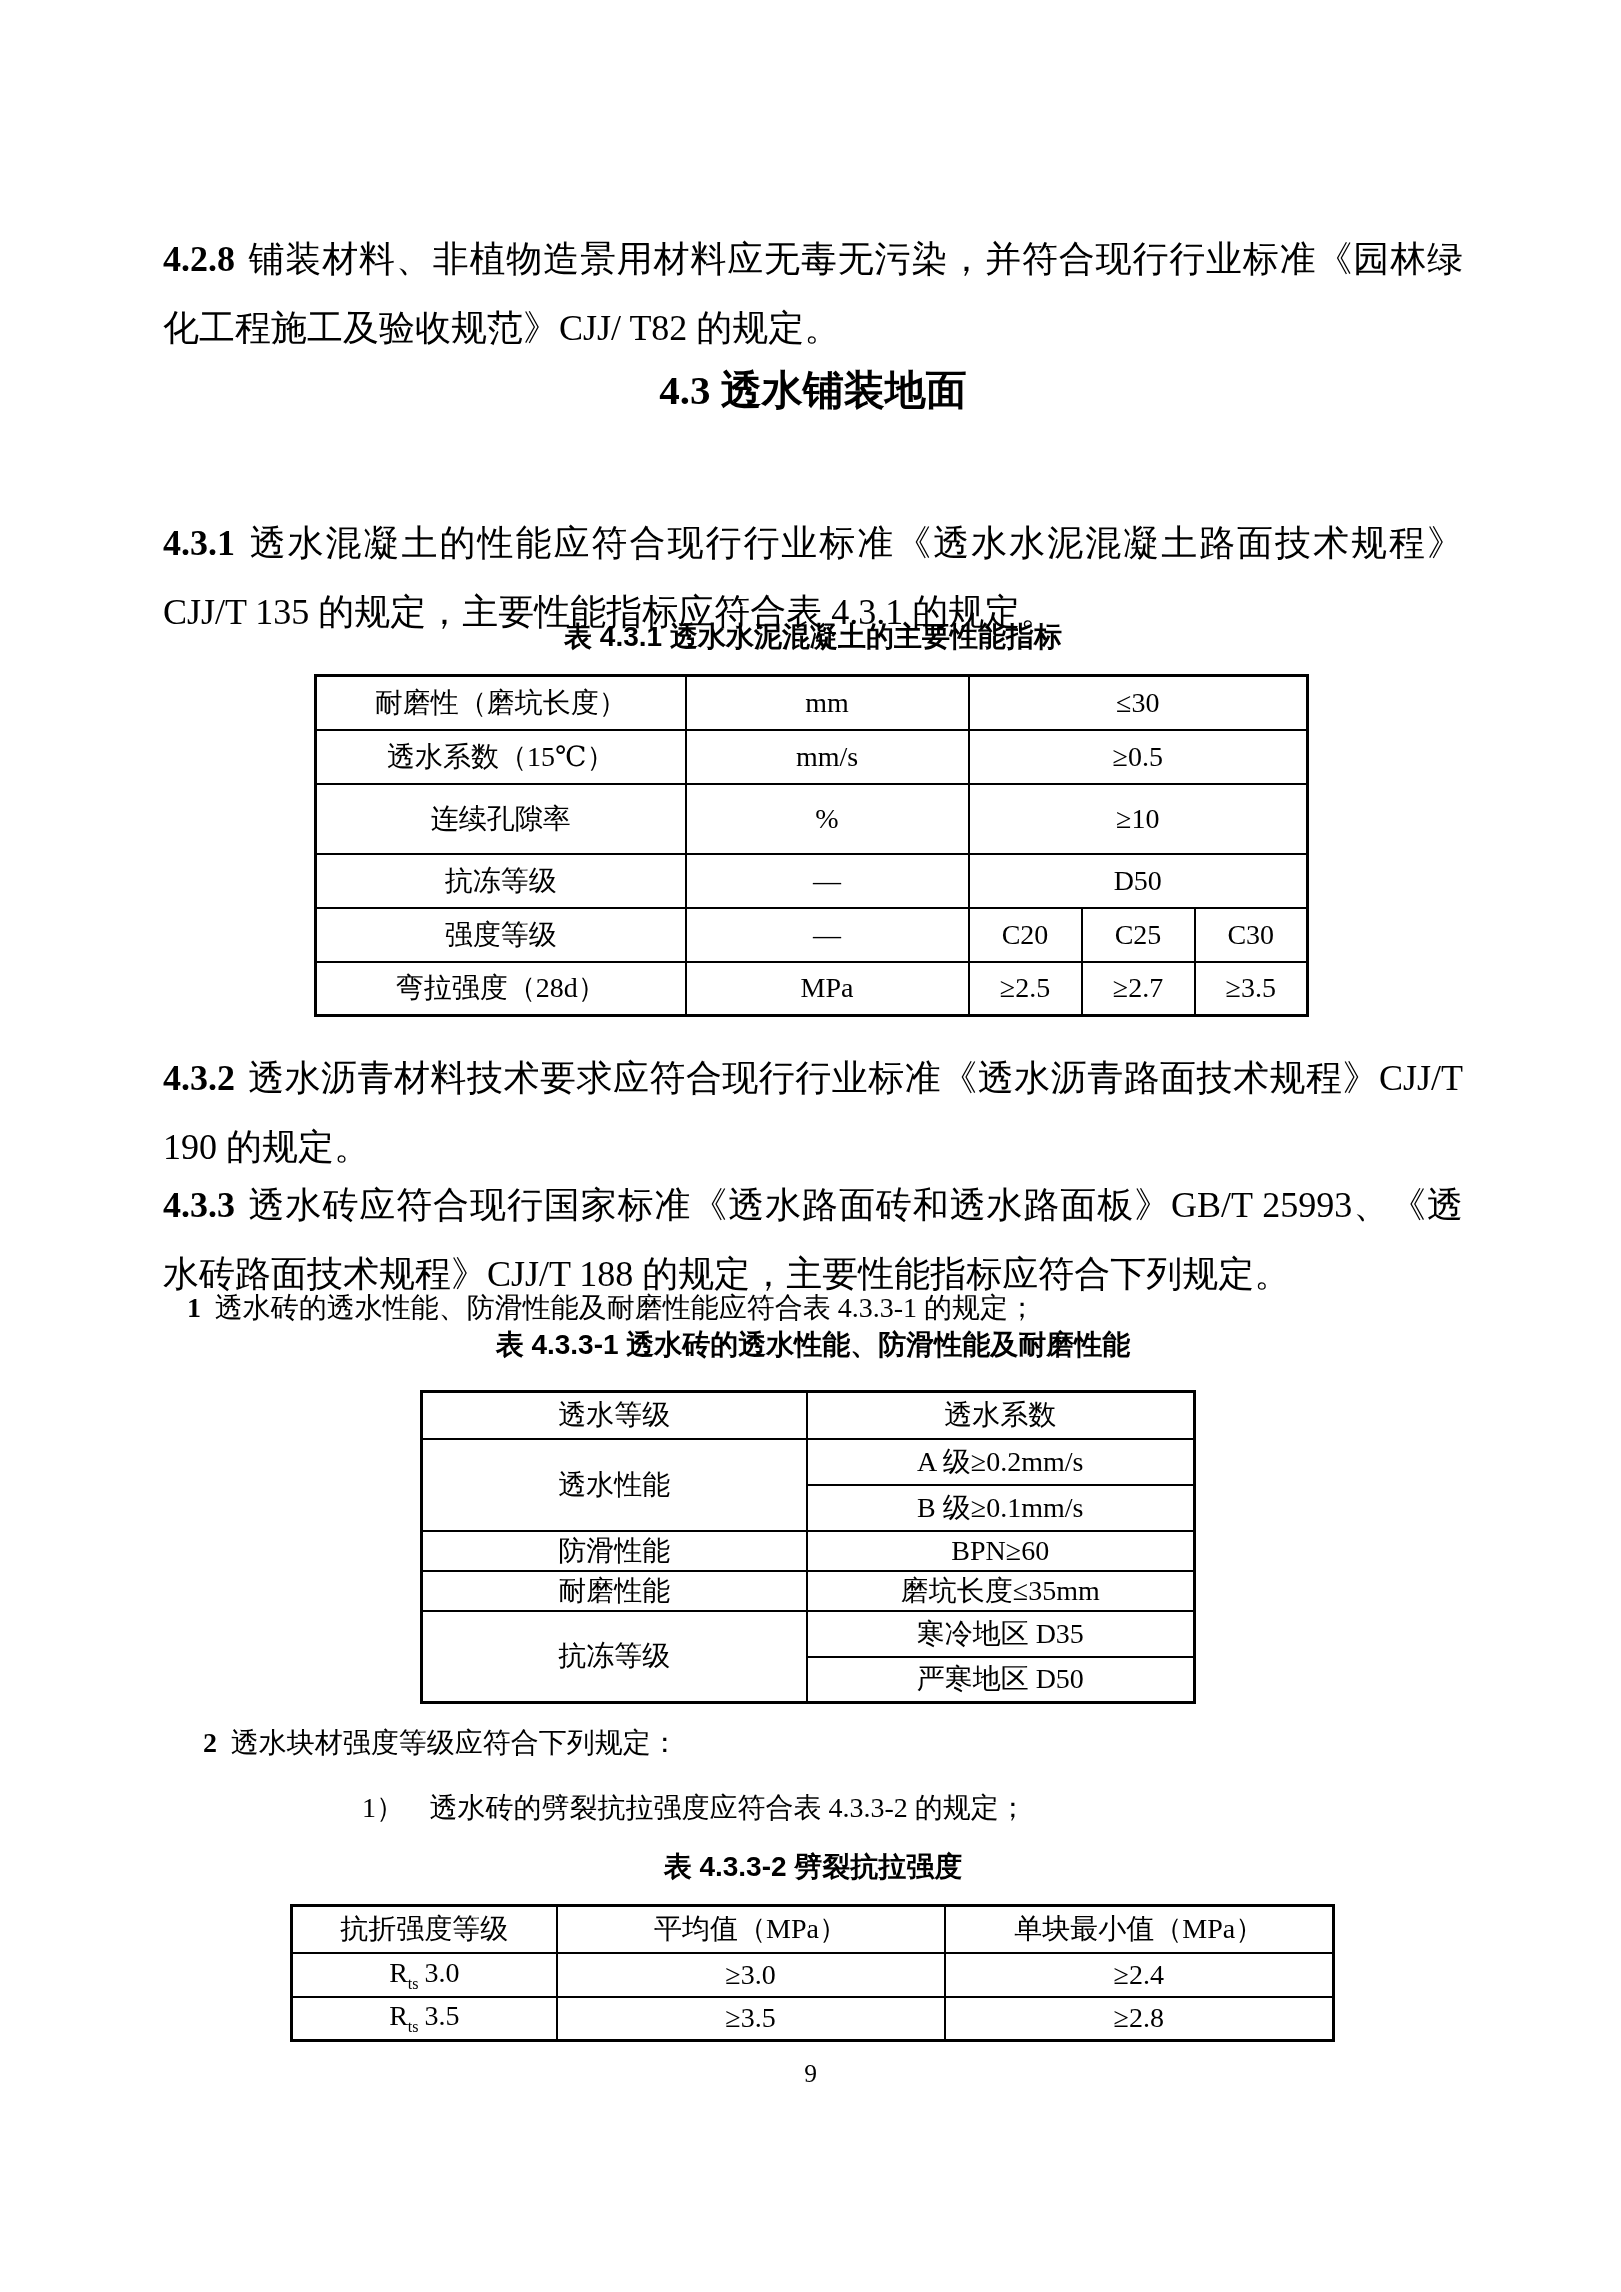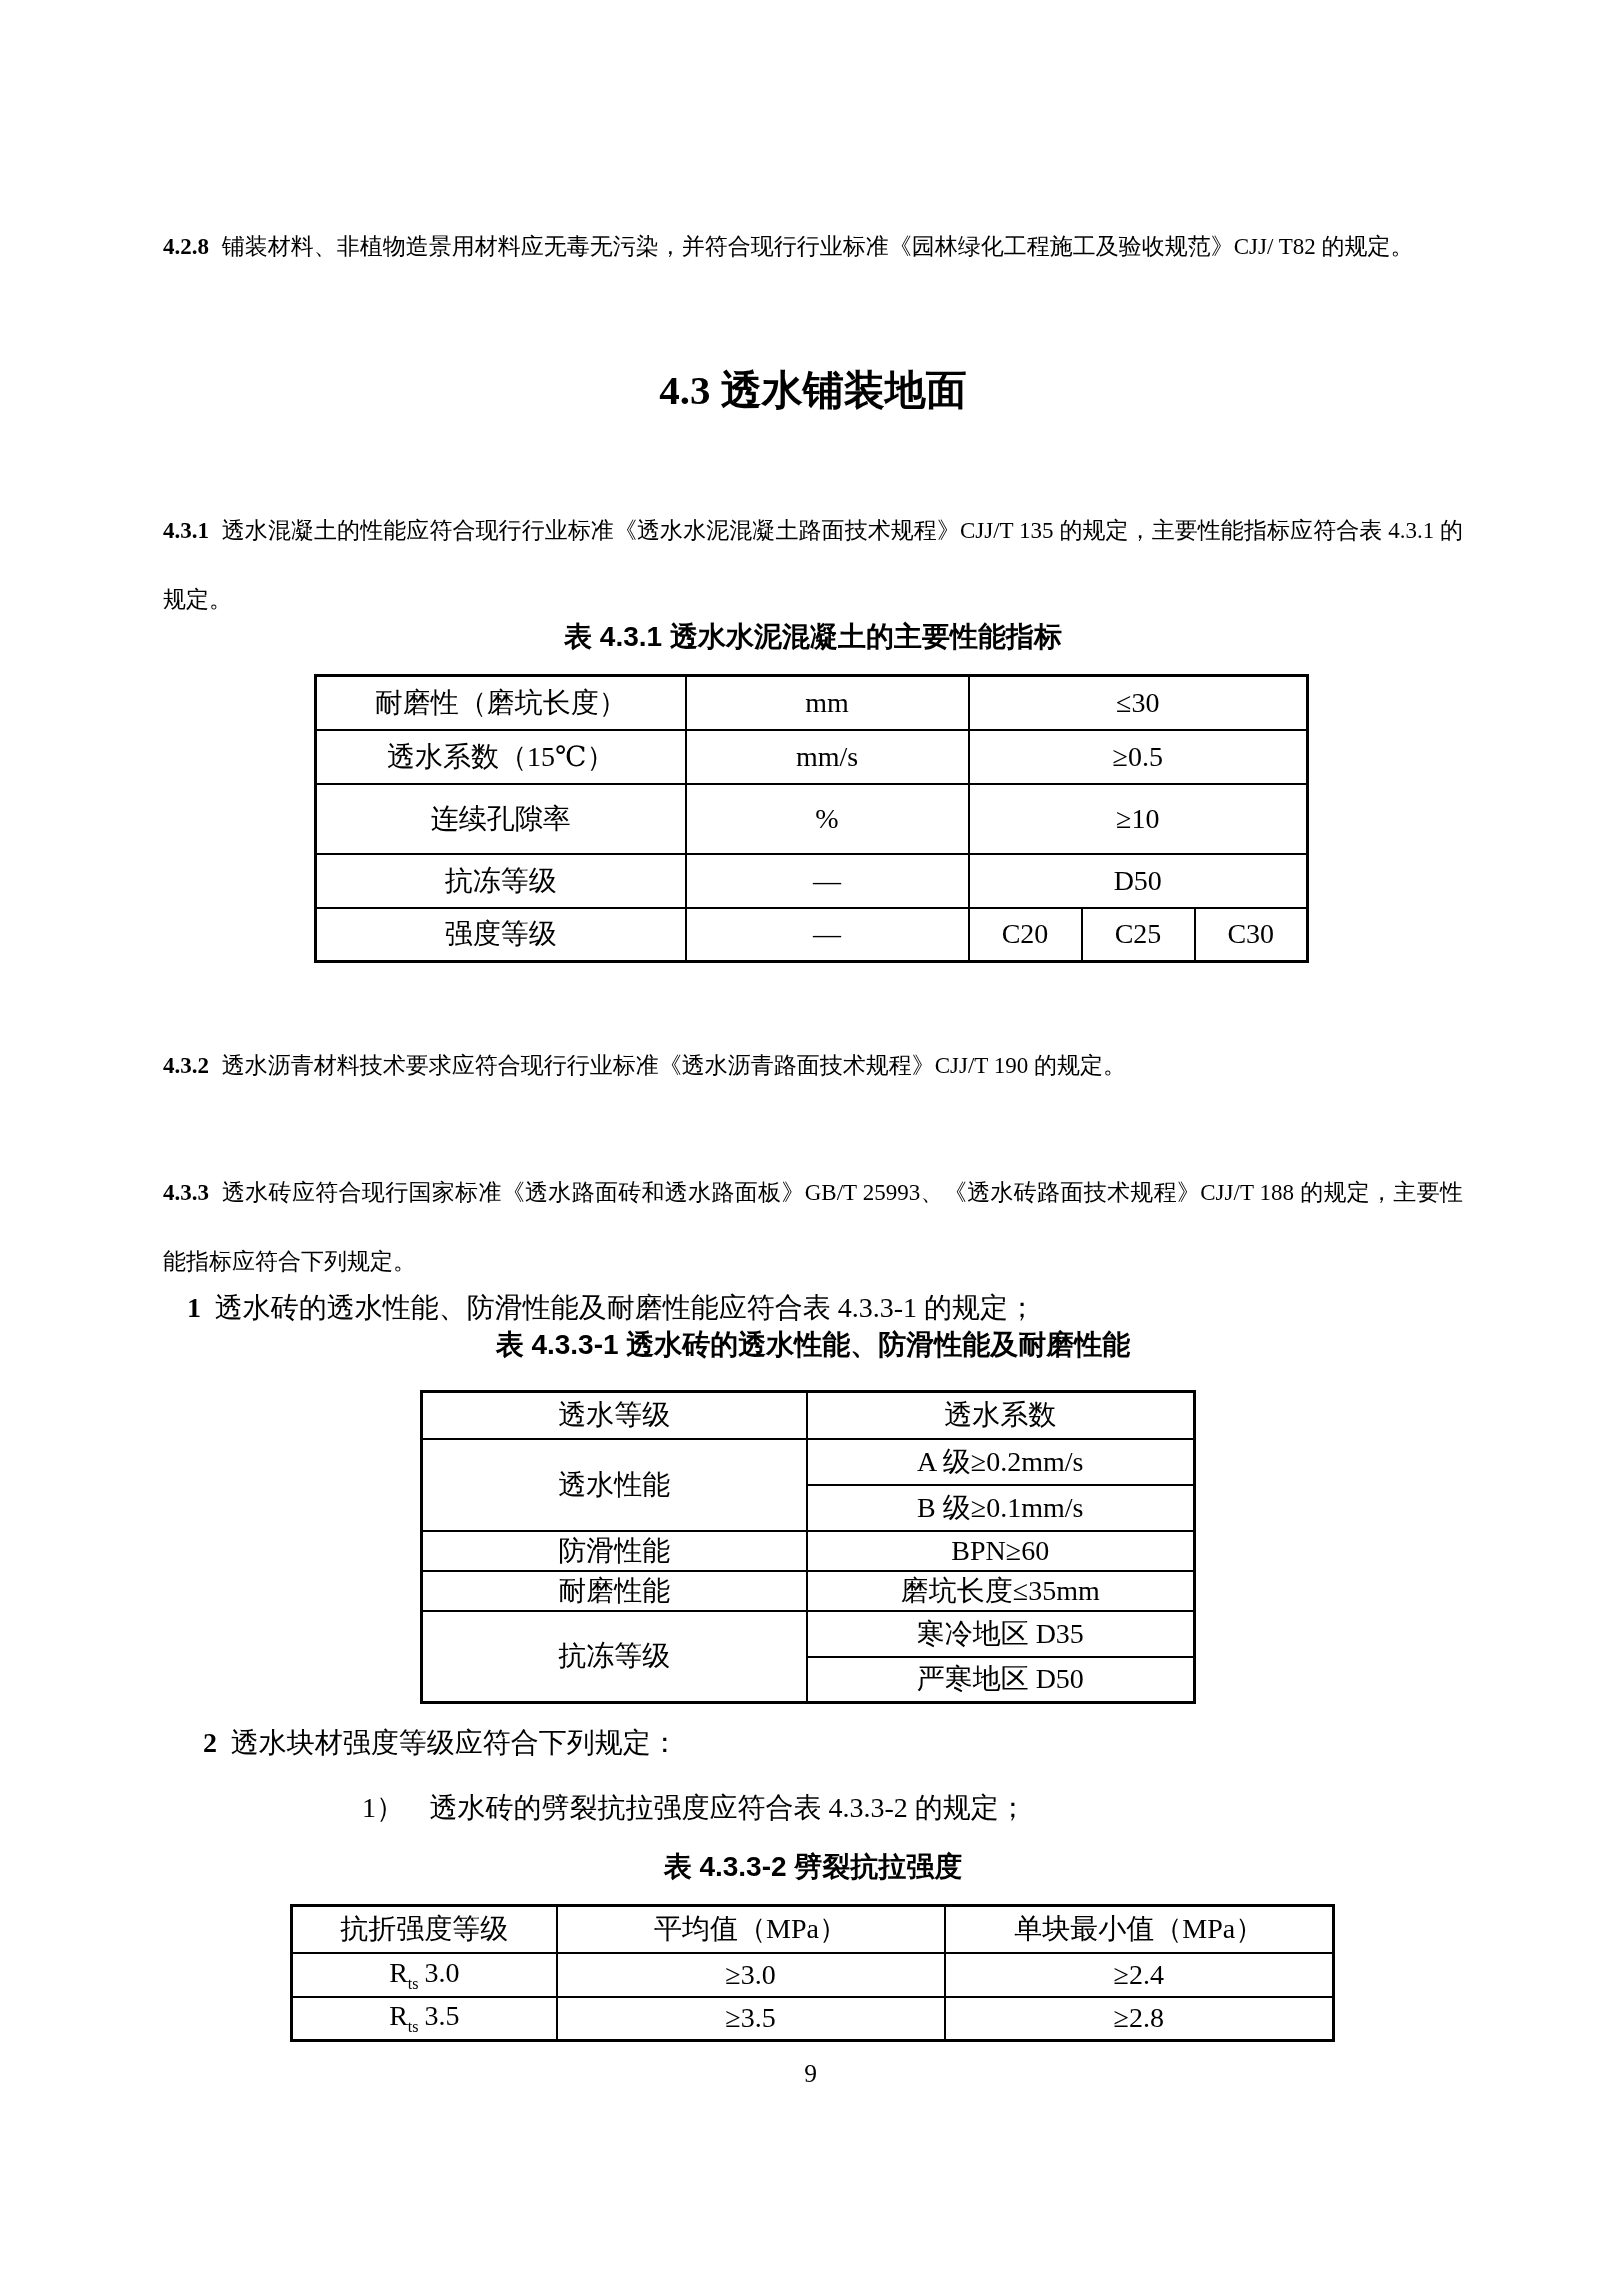--- a/index.html
+++ b/index.html
@@ -10,21 +10,21 @@
     margin: 0 auto;
     background: #ffffff;
     color: #000000;
     font-family: "Liberation Serif", "DejaVu Serif", serif;
     overflow: hidden;
   }
   .para {
     position: absolute;
     left: 163px;
     width: 1300px;
-    font-size: 23px;
+    font-size: 36px;
     line-height: 69px;
     text-align: justify;
   }
   .para .num { font-weight: bold; margin-right: 12.7px; }
   .heading {
     position: absolute;
     left: 163px;
     width: 1300px;
     text-align: center;
     font-size: 41px;
@@ -119,20 +119,27 @@
         <td>抗冻等级</td>
         <td>—</td>
         <td colspan="3">D50</td>
       </tr>
       <tr style="height:54px;">
         <td>强度等级</td>
         <td>—</td>
         <td>C20</td>
         <td>C25</td>
         <td>C30</td>
+      </tr>
+      <tr style="height:54px;">
+        <td>弯拉强度（28d）</td>
+        <td>MPa</td>
+        <td>≥2.5</td>
+        <td>≥2.7</td>
+        <td>≥3.5</td>
       </tr>
     </tbody>
   </table>
 
   <p class="para" style="top:1008px;"><span class="num">4.3.2</span><span>透水沥青材料技术要求应符合现行行业标准《透水沥青路面技术规程》CJJ/T 190 的规定。</span></p>
 
   <p class="para" style="top:1135px;"><span class="num">4.3.3</span><span>透水砖应符合现行国家标准《透水路面砖和透水路面板》GB/T 25993、《透水砖路面技术规程》CJJ/T 188 的规定，主要性能指标应符合下列规定。</span></p>
 
   <div class="item" style="left:187px; top:1268px;margin-top:20px;"><span class="num">1</span><span>透水砖的透水性能、防滑性能及耐磨性能应符合表 4.3.3-1 的规定；</span></div>
 

